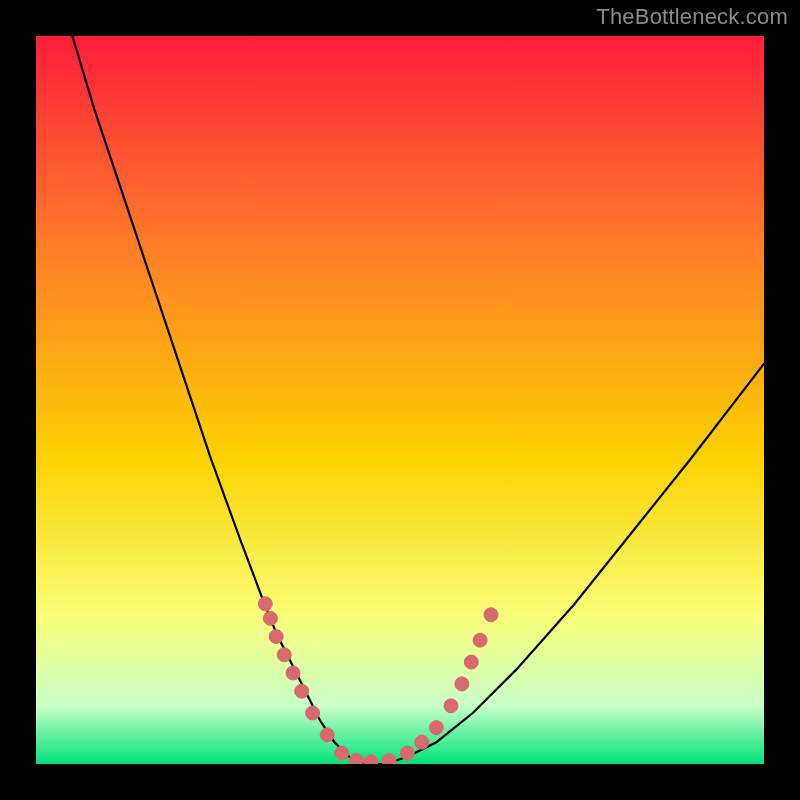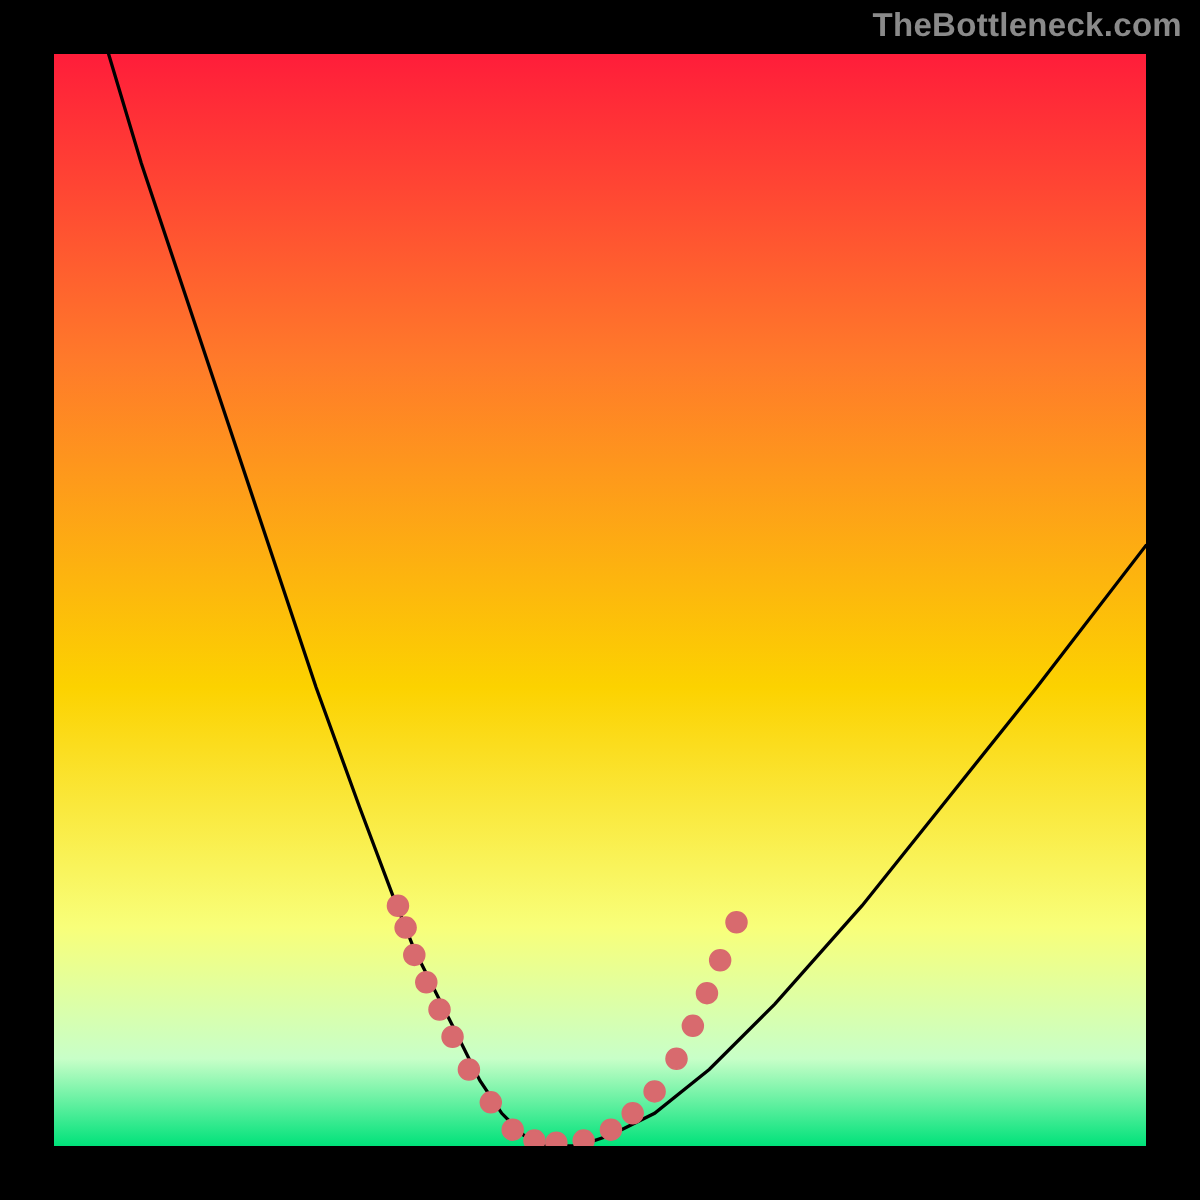--- a/index.html
+++ b/index.html
@@ -29,21 +29,21 @@
     inset: 0;
     width: 100%;
     height: 100%;
   }
   .watermark {
     position: absolute;
     top: 4px;
     right: 12px;
     font-family: Arial, Helvetica, sans-serif;
     font-size: 22px;
-    font-weight: 700;
+    font-weight: 400;
     color: #8a8a8a;
     letter-spacing: 0.2px;
     user-select: none;
   }
   svg.curve-svg {
     position: absolute;
     inset: 0;
     width: 100%;
     height: 100%;
   }

